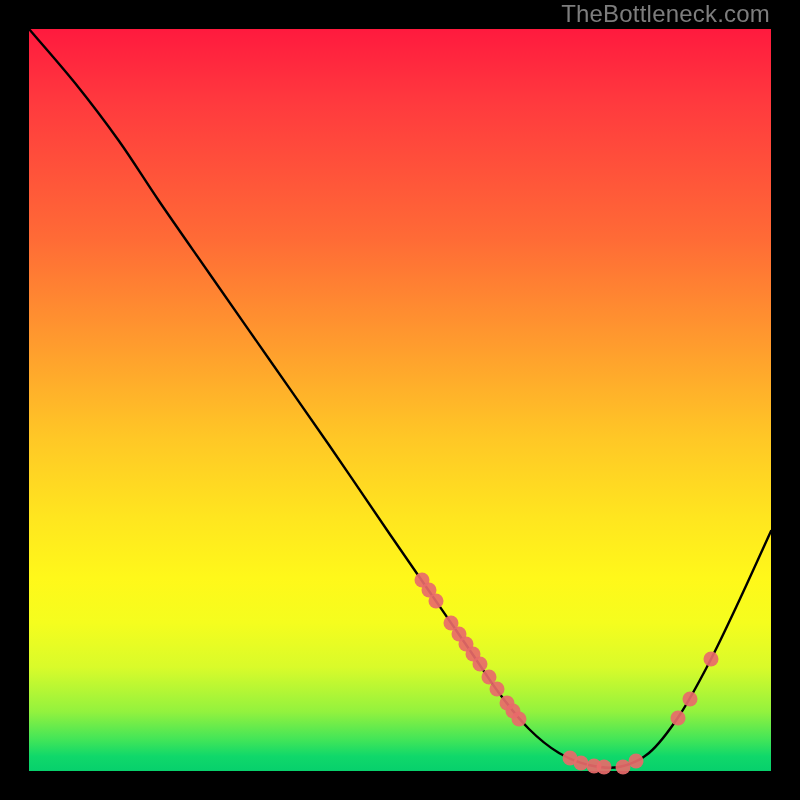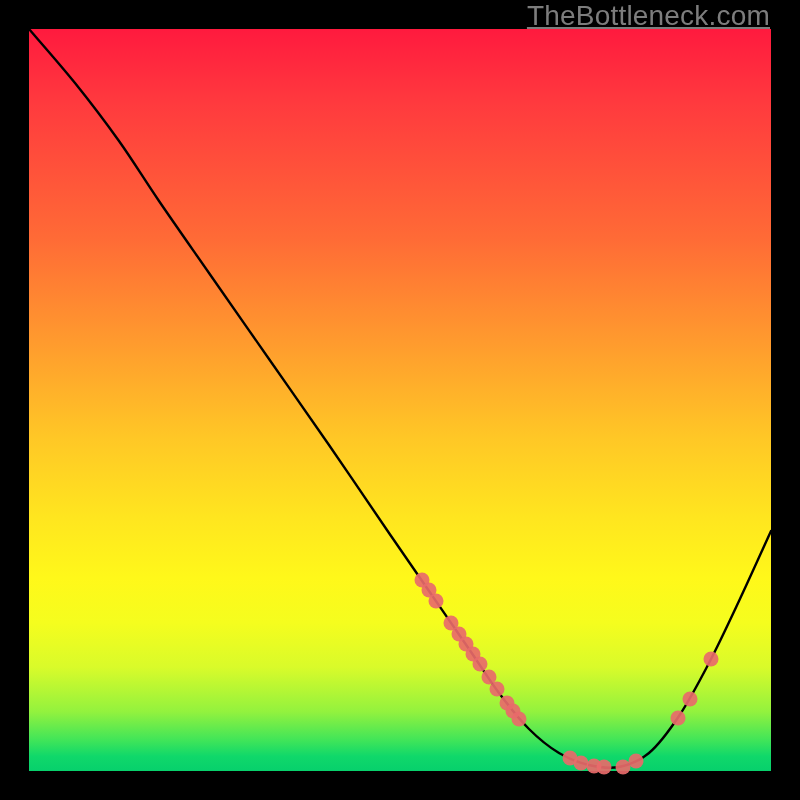--- a/index.html
+++ b/index.html
@@ -46,25 +46,24 @@
     top: 0;
     width: 742px;
     height: 742px;
     overflow: visible;
   }
   .watermark {
     position: absolute;
     top: 0;
     right: 30px;
     color: #7d7d7d;
-    font-size: 28px;
+    font-size: 24px;
     font-weight: 500;
     letter-spacing: 0.2px;
     user-select: none;
-    text-decoration: underline;
   }
 </style>
 </head>
 <body>
 
 <div class="stage">
   <div class="watermark">TheBottleneck.com</div>
 
   <div class="plot">
     <svg viewBox="0 0 742 742">

